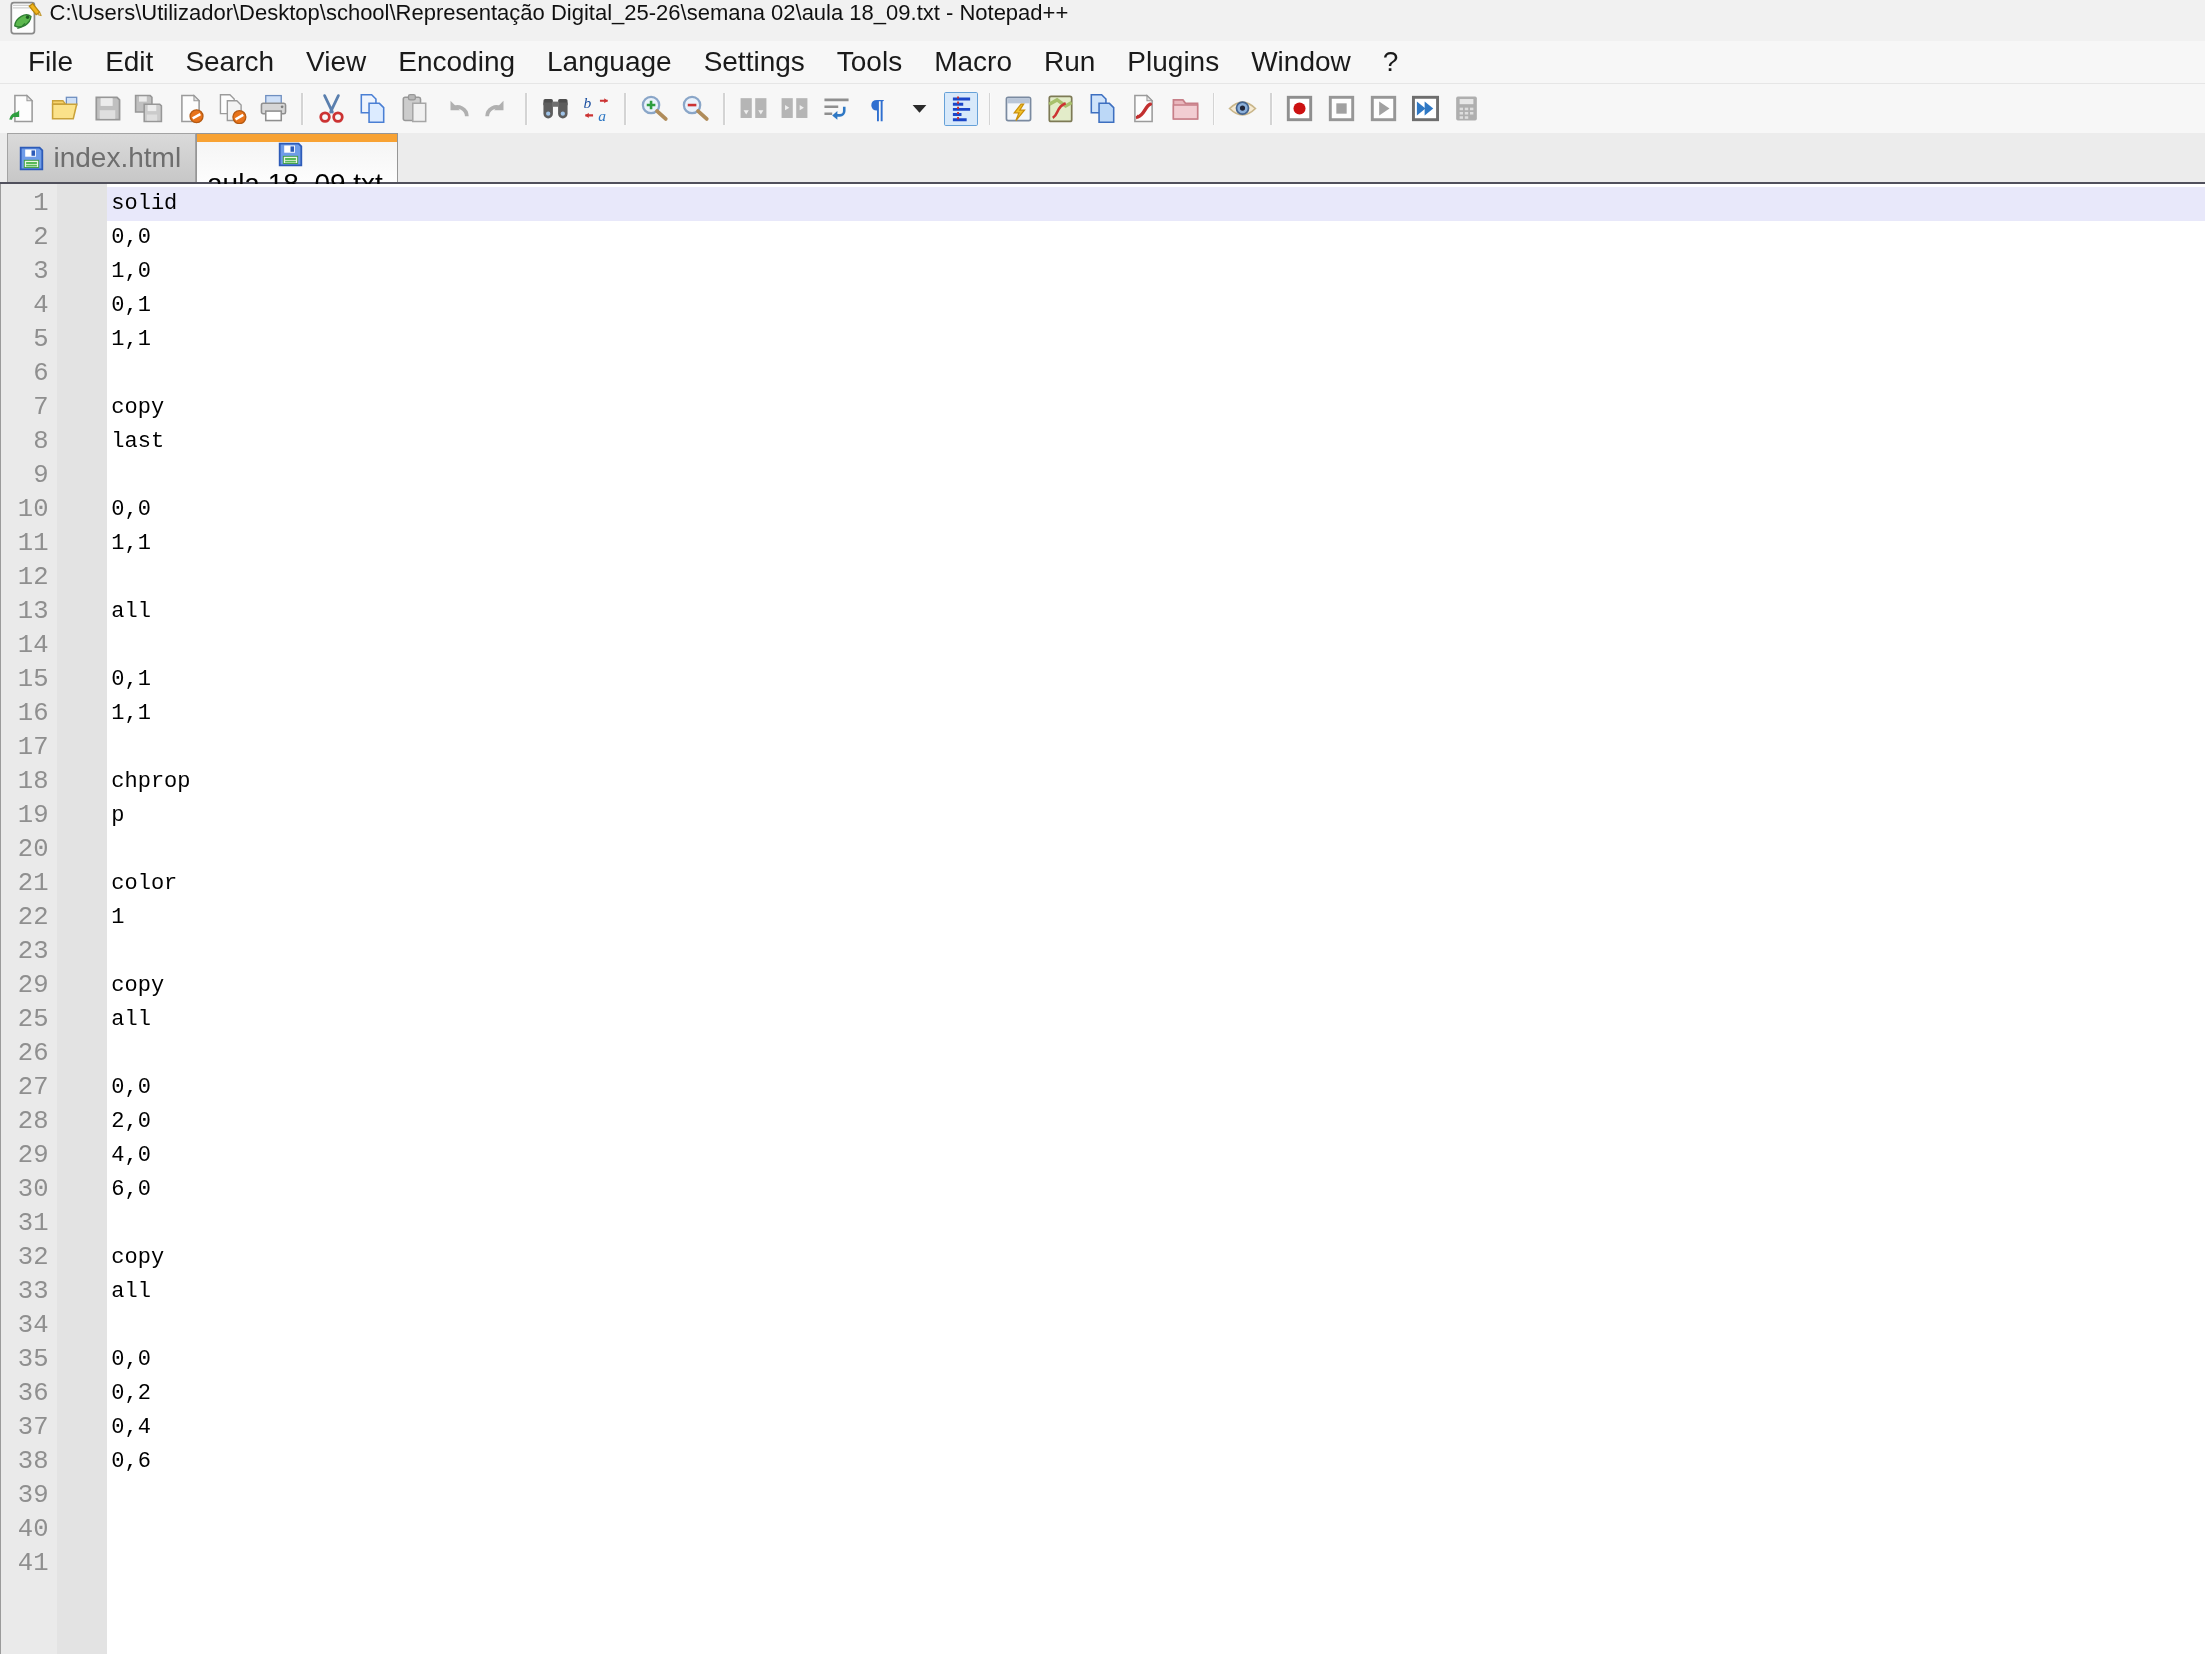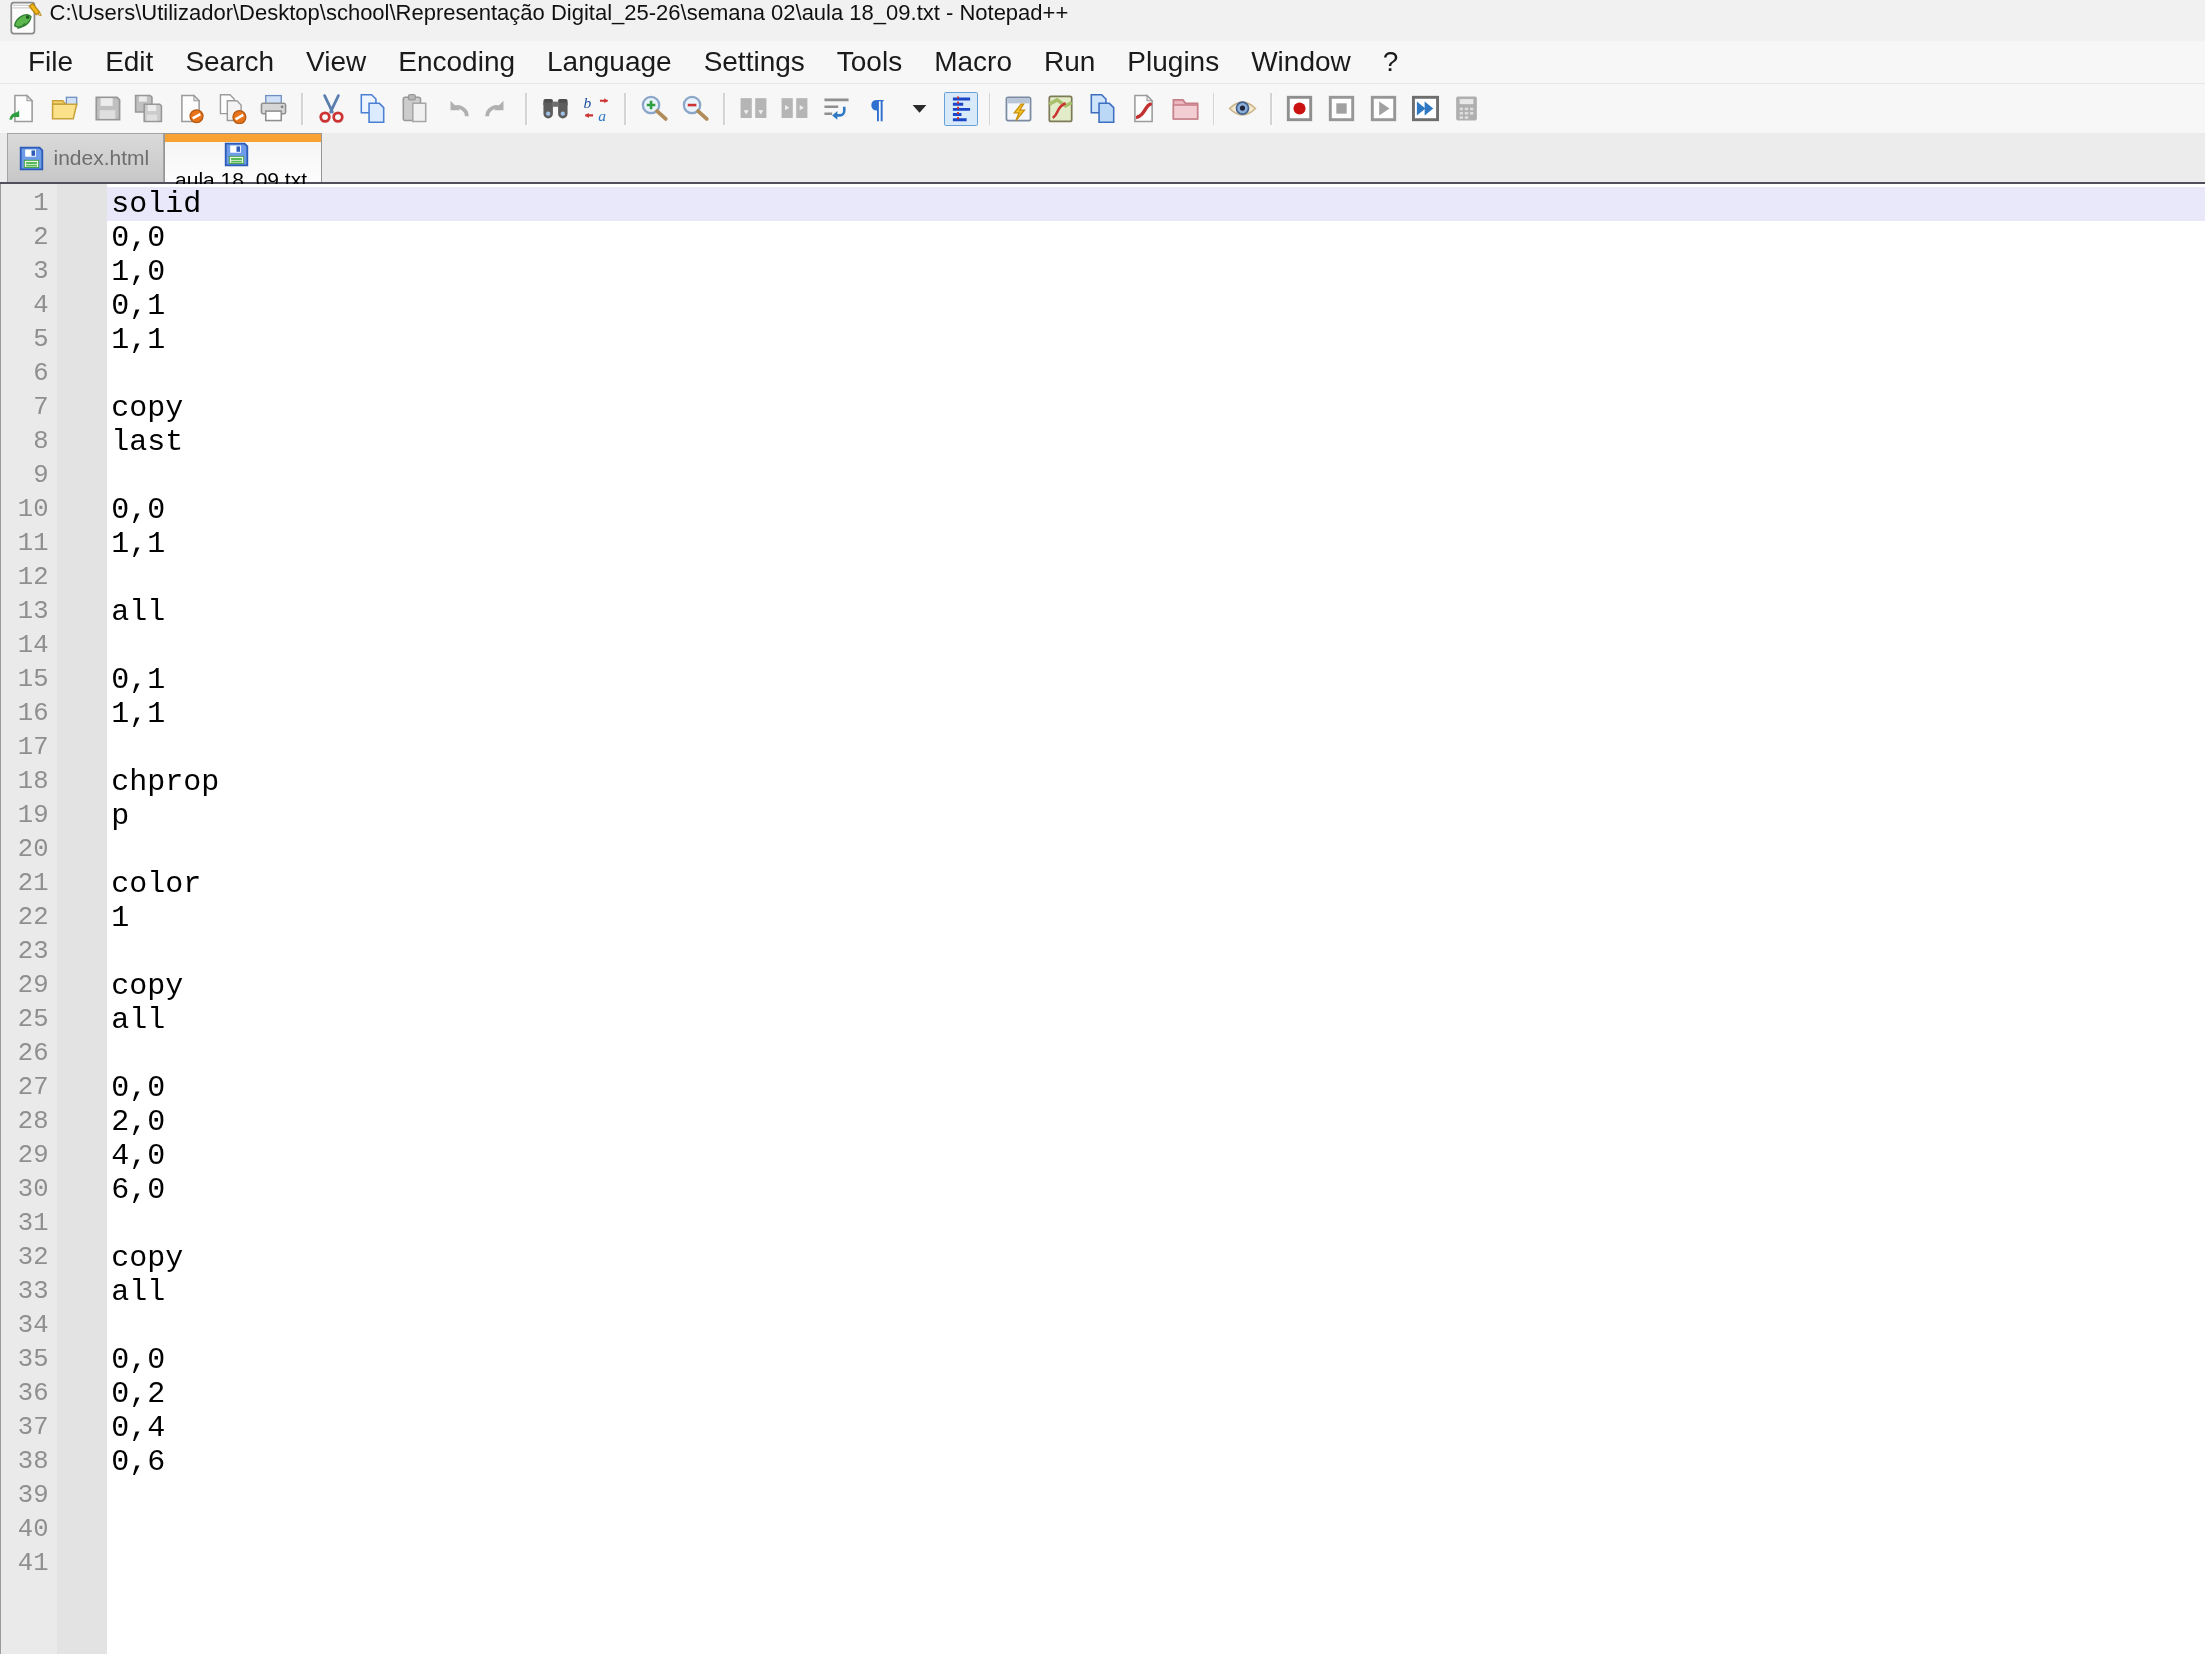--- a/index.html
+++ b/index.html
@@ -38,21 +38,21 @@
   
   .tabbar{
     height:49px;background:#ececec;display:flex;align-items:flex-end;
     padding-left:6.8px;flex:0 0 auto;border-bottom:2.6px solid #50505c;box-sizing:content-box;
   }
   .tab{
     height:49px;display:flex;align-items:center;box-sizing:border-box;
     padding:0 13.7px 0 10.2px;position:relative;cursor:pointer;
   }
   .tab .tabicon{width:27px;height:27px;margin-right:8.5px;flex:0 0 auto;}
-  .tab-label{font-size:21px;white-space:nowrap;}
+  .tab-label{font-size:28px;white-space:nowrap;}
   .tab.inactive{
     background:linear-gradient(#dadada,#c7c7c7);
     border:0.9px solid #a3a3a3;border-bottom:none;color:#6e6e6e;
   }
   .tab.active{
     background:linear-gradient(#f3f3f3,#fdfdfd);
     border:0.9px solid #969696;border-bottom:none;color:#000;
     padding-top:6.8px;
     flex-direction:column;
   }
@@ -70,21 +70,21 @@
   .gutter-numbers{
     width:56px;background:#eaeaea;flex:0 0 auto;
     font-family:"Liberation Mono","DejaVu Sans Mono",monospace;
     font-size:25.6px;color:#8f8f8f;text-align:right;padding-top:2.6px;box-sizing:border-box;
   }
   .gutter-numbers .lnum{height:34px;line-height:34px;padding-right:8.5px;}
   .gutter-fold{width:50px;background:#e3e3e3;flex:0 0 auto;}
   .textarea{
     flex:1 1 auto;padding-top:2.6px;
     font-family:"Liberation Mono","DejaVu Sans Mono",monospace;
-    font-size:30px;color:#000;
+    font-size:22px;color:#000;
   }
   .textarea .cline{height:34px;line-height:34px;padding-left:4.3px;white-space:pre;}
   .textarea .cline.current{background:var(--hl,#E8E8FA);}
 </style>
 </head>
 <body>
 
 <div class="window">
 
   <div class="titlebar">

